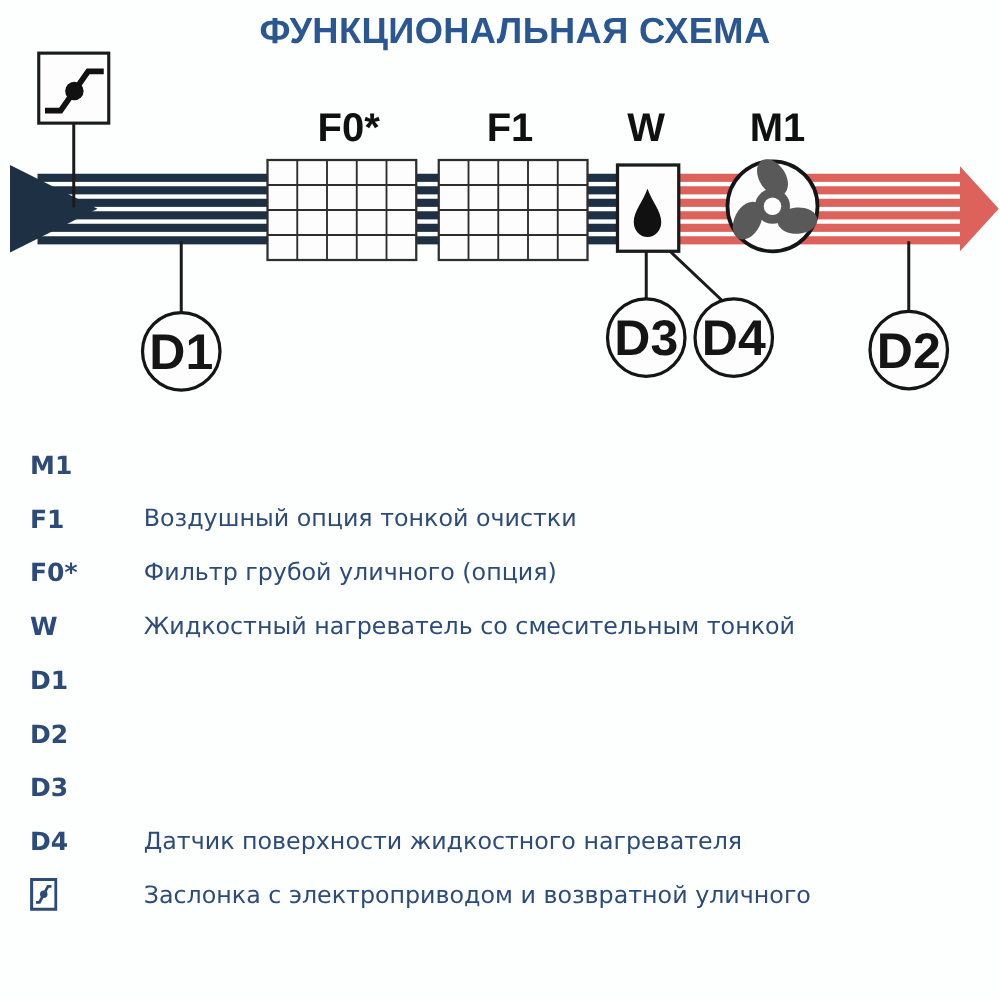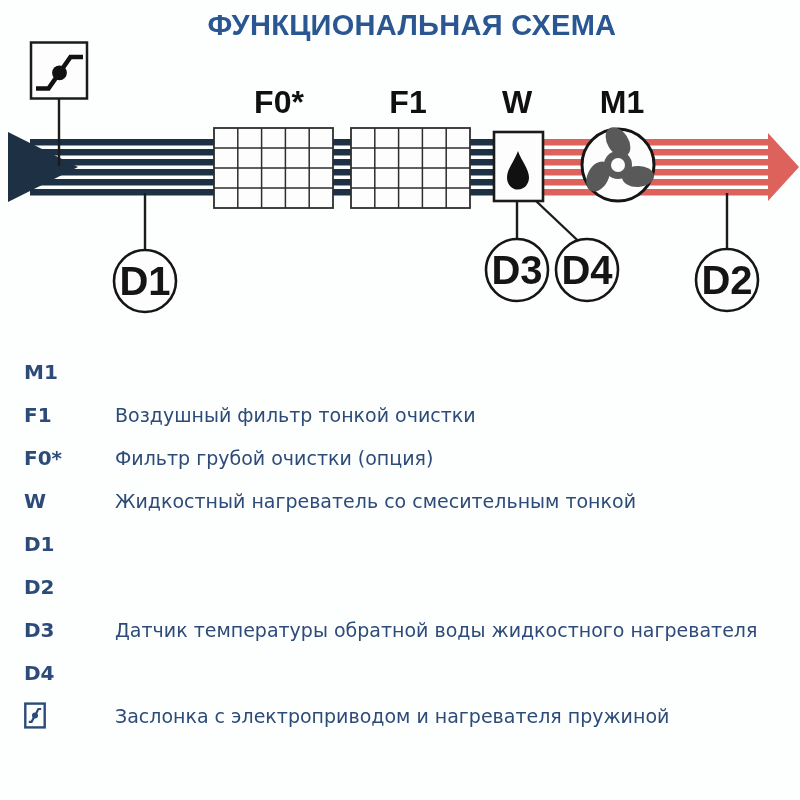--- a/index.html
+++ b/index.html
@@ -118,48 +118,48 @@
       <text class="slbl" x="727" y="294">D2</text>
     </g>
   </svg>
 
   <div class="legend">
     <div class="legend-row">
       <span class="legend-key">M1</span>
     </div>
     <div class="legend-row">
       <span class="legend-key">F1</span>
-      <span class="legend-text">Воздушный фильтр тонкой очистки</span>
+      <span class="legend-text">Воздушный опция тонкой очистки</span>
     </div>
     <div class="legend-row">
       <span class="legend-key">F0*</span>
-      <span class="legend-text">Фильтр грубой очистки (опция)</span>
+      <span class="legend-text">Фильтр грубой уличного (опция)</span>
     </div>
     <div class="legend-row">
       <span class="legend-key">W</span>
       <span class="legend-text">Жидкостный нагреватель со смесительным тонкой</span>
     </div>
     <div class="legend-row">
       <span class="legend-key">D1</span>
     </div>
     <div class="legend-row">
       <span class="legend-key">D2</span>
     </div>
     <div class="legend-row">
       <span class="legend-key">D3</span>
-      <span class="legend-text">Датчик температуры обратной воды жидкостного нагревателя</span>
     </div>
     <div class="legend-row">
       <span class="legend-key">D4</span>
+      <span class="legend-text">Датчик поверхности жидкостного нагревателя</span>
     </div>
     <div class="legend-row">
       <span class="legend-key">
         <svg width="22" height="27" viewBox="0 0 22 27">
           <rect x="1.3" y="1.6" width="19.4" height="23.8" fill="none" stroke="var(--legend-blue)" stroke-width="2.4"></rect>
           <path d="M4.8 19.8 H7.6 L14.4 7 H17.2" fill="none" stroke="var(--legend-blue)" stroke-width="2.2"></path>
           <circle cx="11" cy="13.4" r="3" fill="var(--legend-blue)"></circle>
         </svg>
       </span>
-      <span class="legend-text">Заслонка с электроприводом и нагревателя пружиной</span>
+      <span class="legend-text">Заслонка с электроприводом и возвратной уличного</span>
     </div>
   </div>
 
 </div>
 
 </body></html>

